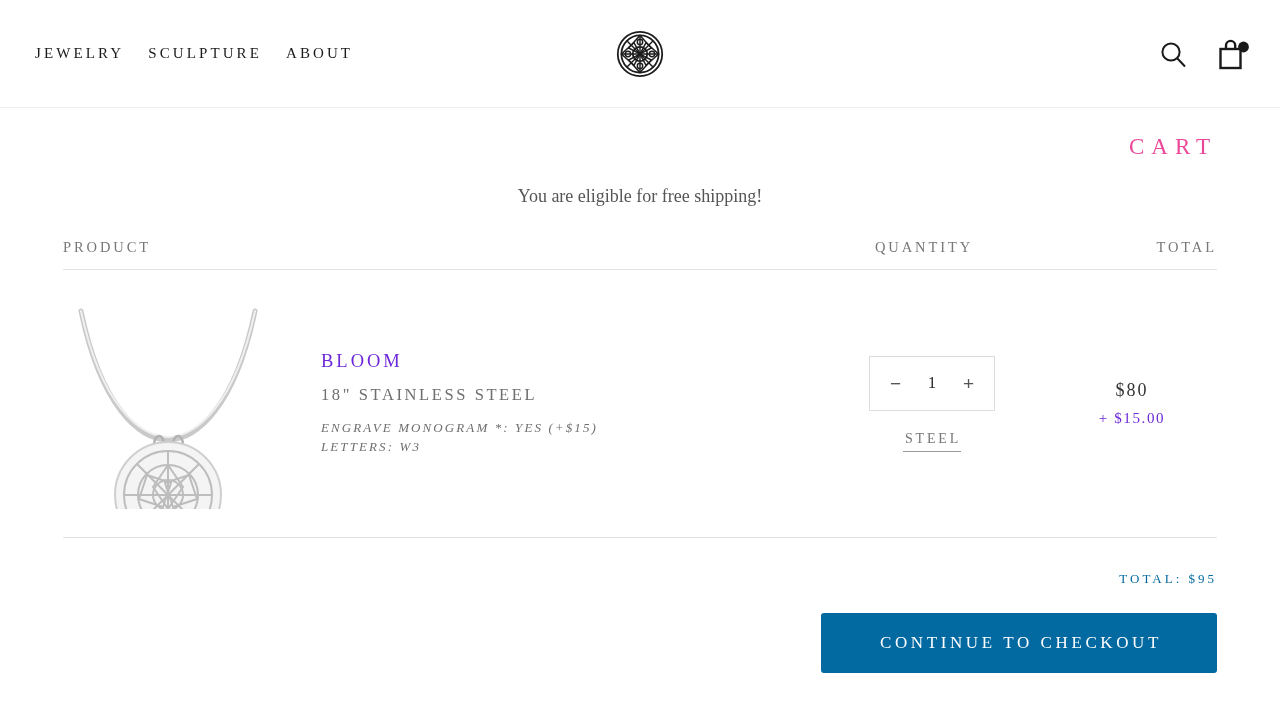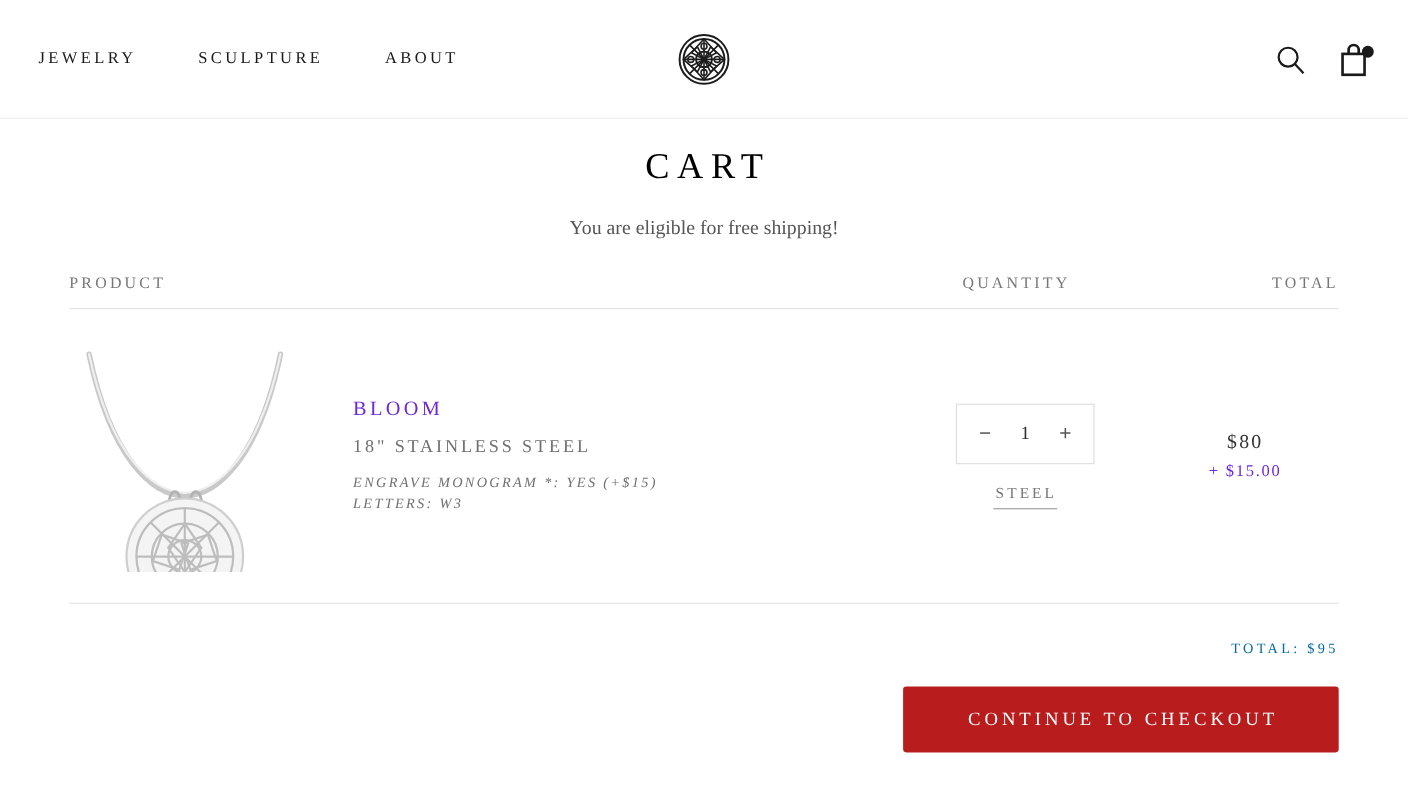--- a/index.html
+++ b/index.html
@@ -19,21 +19,21 @@
     position: relative;
     height: 108px;
     border-bottom: 1px solid #ededed;
     display: flex;
     align-items: center;
   }
   .nav {
     display: flex;
     align-items: center;
     margin-left: 35px;
-    gap: 56px;
+    gap: 24px;
   }
   .nav-item {
     font-size: 15px;
     letter-spacing: 3.1px;
     color: #1a1a1a;
     text-decoration: none;
     white-space: nowrap;
     cursor: pointer;
   }
   .logo {
@@ -63,25 +63,25 @@
     padding: 0;
   }
 
   
   .content {
     width: 1154px;
     margin: 0 auto;
     padding-top: 18px;
   }
   .page-title {
-    text-align: center;
-    font-size: 33px;
+    text-align: right;
+    font-size: 23px;
     letter-spacing: 7px;
     font-weight: 400;
-    color: #000000;
+    color: #ec4899;
     padding-left: 7px;
     margin-top: 8px;
   }
   .ship-note {
     text-align: center;
     font-size: 18px;
     color: #555555;
     margin-top: 26px;
   }
 
@@ -212,21 +212,21 @@
     font-size: 13px;
     letter-spacing: 3px;
     color: #0369a1;
   }
   .checkout-btn {
     display: block;
     margin-left: auto;
     margin-top: 26px;
     width: 396px;
     height: 60px;
-    background: #b91c1c;
+    background: #0369a1;
     color: #ffffff;
     border: none;
     border-radius: 3px;
     font-family: "Liberation Serif", "DejaVu Serif", serif;
     font-size: 17px;
     letter-spacing: 3.6px;
     cursor: pointer;
     padding-left: 4px;
   }
 </style>

